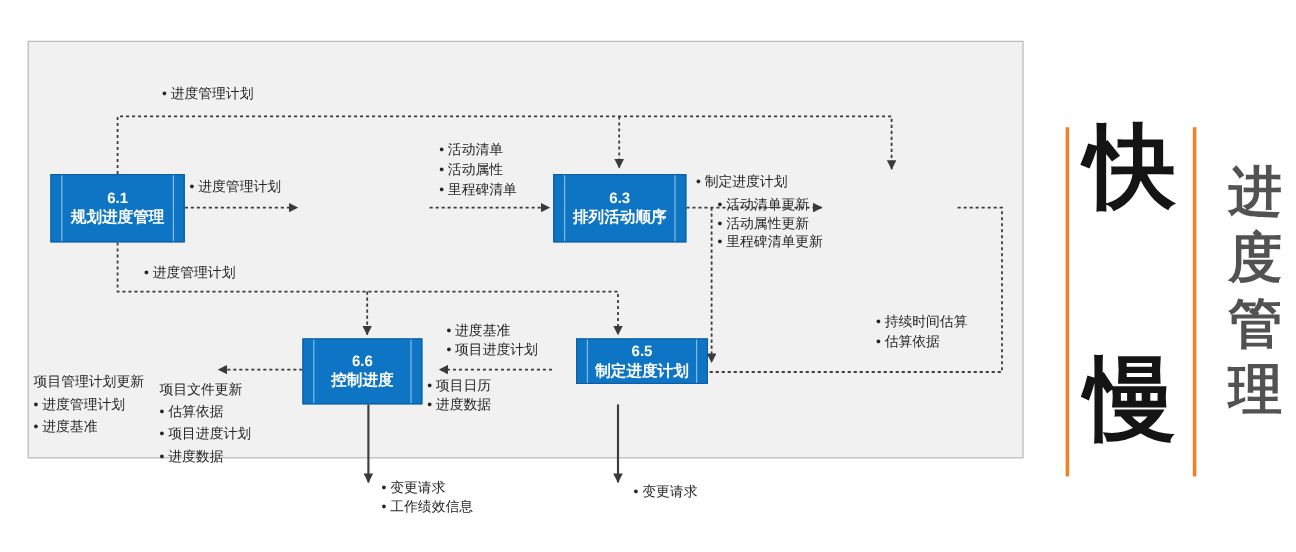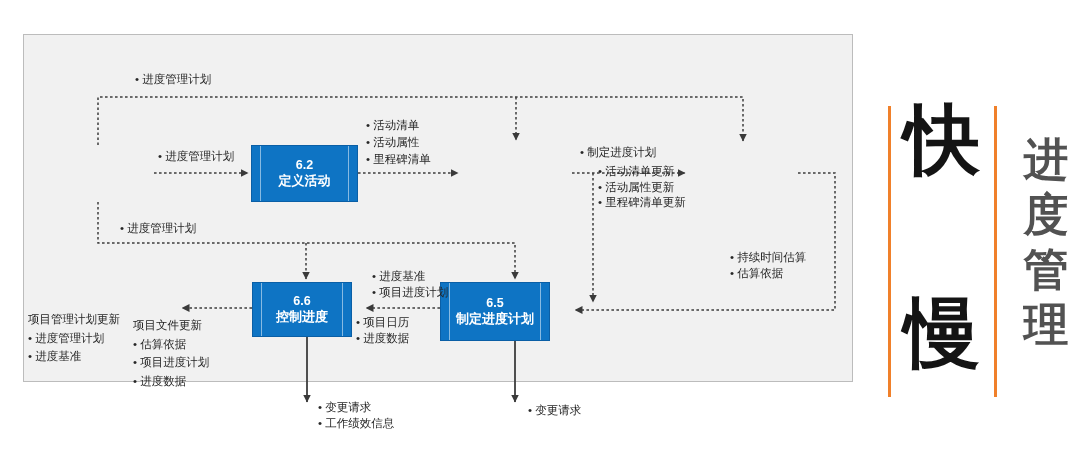--- a/index.html
+++ b/index.html
@@ -26,33 +26,33 @@
     content:"";position:absolute;top:0;bottom:0;width:1px;background:rgba(255,255,255,.5);
   }
   .proc::before{left:8px}
   .proc::after{right:8px}
   .proc .num{font-size:12.5px;line-height:15px;}
   .proc .ttl{font-size:13px;line-height:16px;max-width:84px;}
   .p61{left:42px;top:145px;width:112px;height:57px}
   .p62{left:251px;top:145px;width:107px;height:57px}
   .p63{left:461px;top:145px;width:111px;height:57px}
   .p64{left:688px;top:145px;width:110px;height:57px}
-  .p65{left:440px;top:282px;width:110px;height:59px}
+  .p65{left:480px;top:282px;width:110px;height:38px}
   .p66{left:252px;top:282px;width:100px;height:55px}
   
   .lbl{
     position:absolute;color:#262626;font-size:11.5px;font-weight:400;
     line-height:15.5px;white-space:nowrap;
   }
   .lb1{left:135px;top:72px}
   .lb2{left:158px;top:149px}
   .lb3{left:366px;top:117px;line-height:17px}
   .lb4{left:580px;top:145px}
   .lb5{left:598px;top:164px}
-  .lb6{left:730px;top:250px}
+  .lb6{left:730px;top:262px}
   .lb7{left:120px;top:221px}
   .lb8{left:372px;top:269px}
   .lb9{left:356px;top:315px}
   .lb10{left:28px;top:310px;line-height:18.5px}
   .lb11{left:133px;top:316px;line-height:18.5px}
   .lb12{left:318px;top:399px;line-height:16px}
   .lb13{left:528px;top:403px}
   
   .vbar{position:absolute;top:106px;width:3px;height:291px;background:#f0802a;}
   .vbar.left{left:888px}
@@ -90,23 +90,27 @@
     <path class="dash" d="M593,173 V302" marker-end="url(#arr)"></path>
     <path class="dash" d="M798,173 H835 V310 H575" marker-end="url(#arr)"></path>
     <path class="dash" d="M98,202 V243 H515 V279" marker-end="url(#arr)"></path>
     <path class="dash" d="M306,243 V279" marker-end="url(#arr)"></path>
     <path class="dash" d="M460,308 H366" marker-end="url(#arr)"></path>
     <path class="dash" d="M252,308 H182" marker-end="url(#arr)"></path>
     <path class="solid" d="M307,337 V402" marker-end="url(#arr)"></path>
     <path class="solid" d="M515,337 V402" marker-end="url(#arr)"></path>
   </svg>
 
-  <div class="proc p62">
-    <div class="num">6.2</div>
-    <div class="ttl">定义活动</div>
+  <div class="proc p61">
+    <div class="num">6.1</div>
+    <div class="ttl">规划进度管理</div>
+  </div>
+  <div class="proc p63">
+    <div class="num">6.3</div>
+    <div class="ttl">排列活动顺序</div>
   </div>
   <div class="proc p65">
     <div class="num">6.5</div>
     <div class="ttl">制定进度计划</div>
   </div>
   <div class="proc p66">
     <div class="num">6.6</div>
     <div class="ttl">控制进度</div>
   </div>
 

